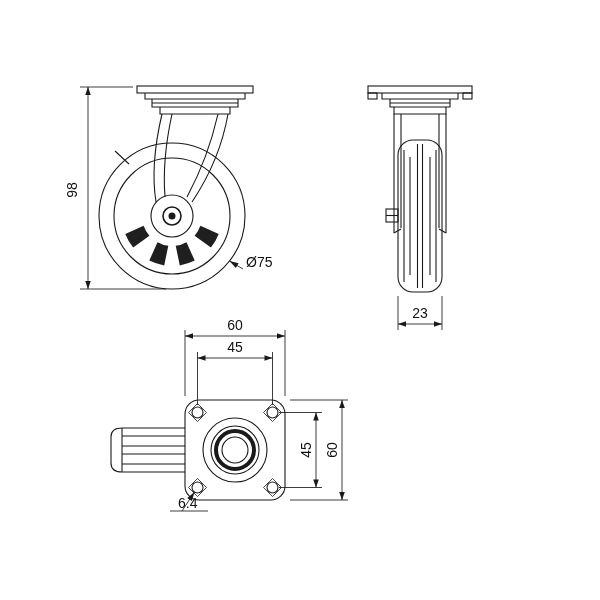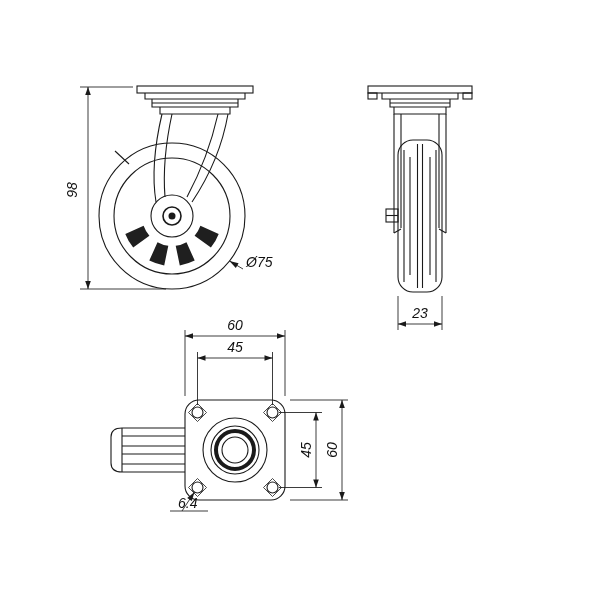--- a/index.html
+++ b/index.html
@@ -1,17 +1,17 @@
 <!DOCTYPE html>
 <html><head>
 <meta charset="utf-8">
 <style>
   html,body{margin:0;padding:0;background:#fff;}
   .page{position:relative;width:600px;height:600px;background:#ffffff;overflow:hidden;
-        font-family:"Liberation Sans", sans-serif;font-style:italic;}
+        font-family:"Liberation Sans", sans-serif;}
   svg{display:block;}
   .ol{stroke:#1a1a1a;stroke-width:1.1;fill:none;stroke-linecap:butt;stroke-linejoin:miter;}
   .thin{stroke:#1a1a1a;stroke-width:0.8;fill:none;}
   .thick{stroke:#1a1a1a;stroke-width:4;fill:none;}
   .med{stroke:#1a1a1a;stroke-width:1.6;fill:none;}
   .dim{stroke:#1a1a1a;stroke-width:0.85;fill:none;}
   .arr{fill:#1a1a1a;stroke:none;}
   .win{fill:#1f1f1f;stroke:none;}
   .dot{fill:#1a1a1a;stroke:none;}
   .dimtext{font-family:"Liberation Sans", sans-serif;font-size:14px;fill:#111;}

